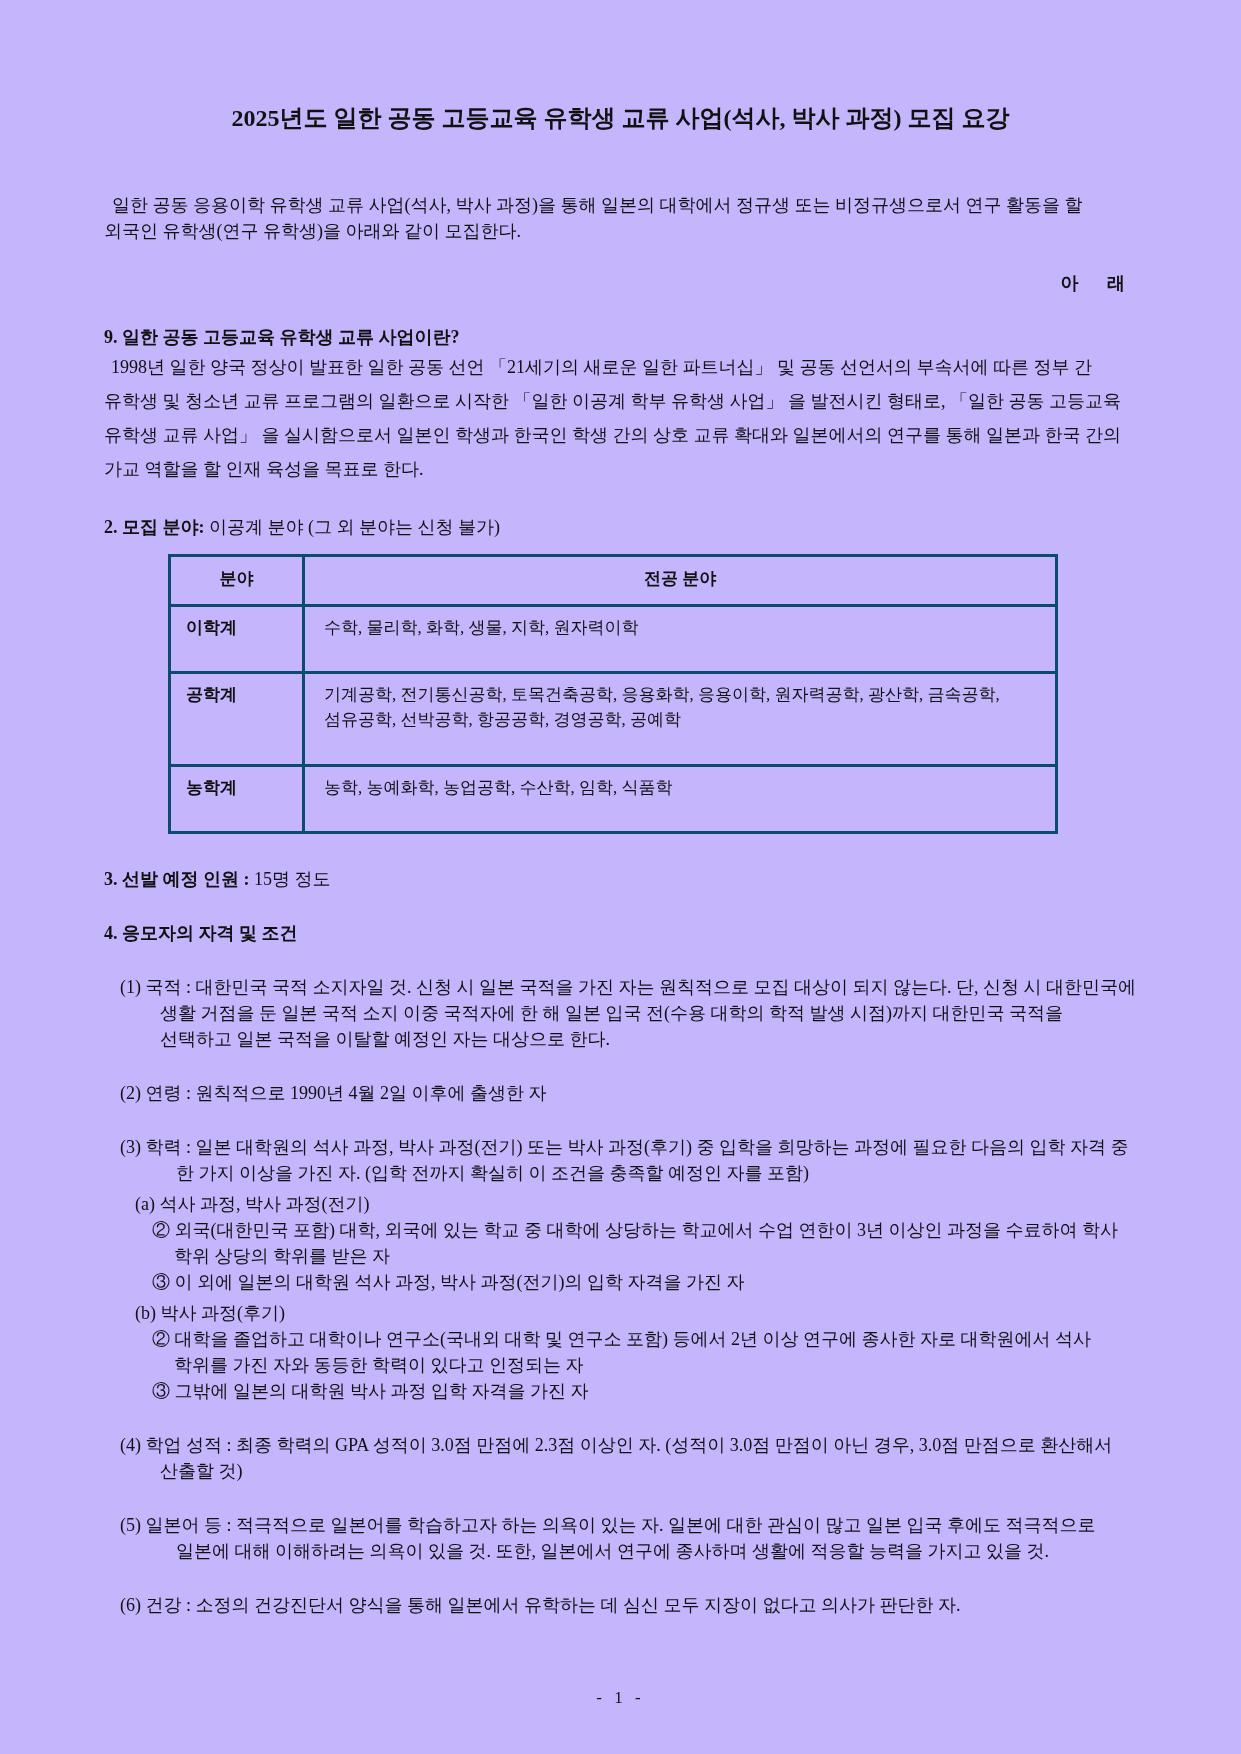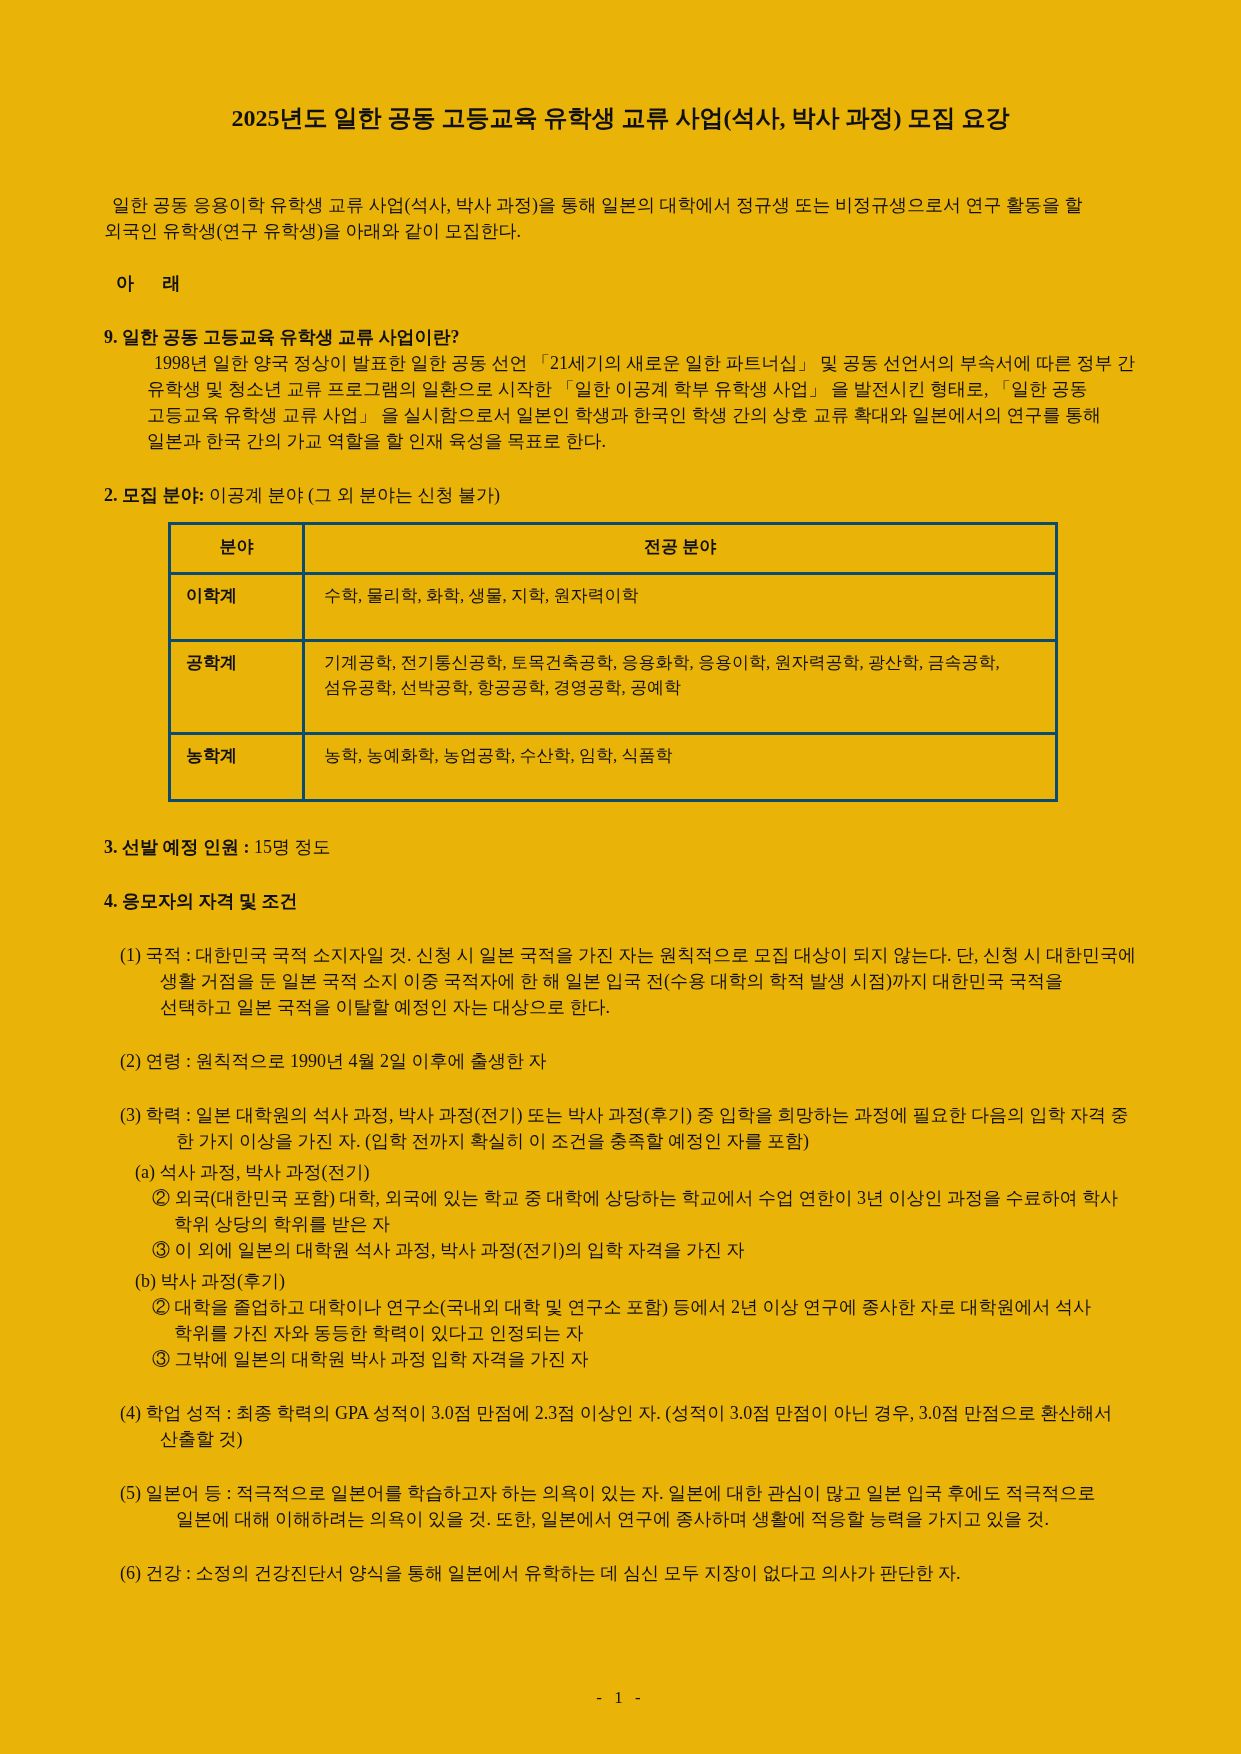--- a/index.html
+++ b/index.html
@@ -1,21 +1,21 @@
 <!DOCTYPE html>
 <html lang="ko"><head>
 <meta charset="utf-8">
 <style>
   html, body { margin: 0; padding: 0; background: #ffffff; }
   .page {
     position: relative;
     width: 1241px;
     height: 1754px;
     margin: 0 auto;
-    background: #eab308;
+    background: #c4b5fd;
     box-sizing: border-box;
     padding: 100px 104px 0 104px;
     font-family: "Liberation Serif", "DejaVu Serif", serif;
     color: #111111;
     word-break: keep-all;
   }
   .doc-title {
     text-align: center;
     font-size: 24px;
     font-weight: bold;
@@ -23,38 +23,37 @@
     margin: 0;
   }
   .intro {
     margin-top: 56px;
     font-size: 18px;
     line-height: 26px;
     text-indent: 8px;
   }
   .below-label {
     margin-top: 26px;
-    text-align: left;
+    text-align: right;
     font-size: 18px;
     font-weight: bold;
     letter-spacing: 12px;
     text-indent: 12px; 
     line-height: 26px;
   }
   .sec-heading {
     font-size: 18px;
     font-weight: bold;
     line-height: 26px;
     margin-top: 28px;
   }
   .sec-body {
     font-size: 18px;
-    line-height: 26px;
+    line-height: 34px;
     text-indent: 7px;
-    margin-left: 43px;
   }
   .inline-val { font-weight: normal; }
   .majors-table {
     border-collapse: collapse;
     margin: 14px 0 0 64px;
     width: 890px;
     font-size: 17px;
     line-height: 25px;
   }
   .majors-table th, .majors-table td {

